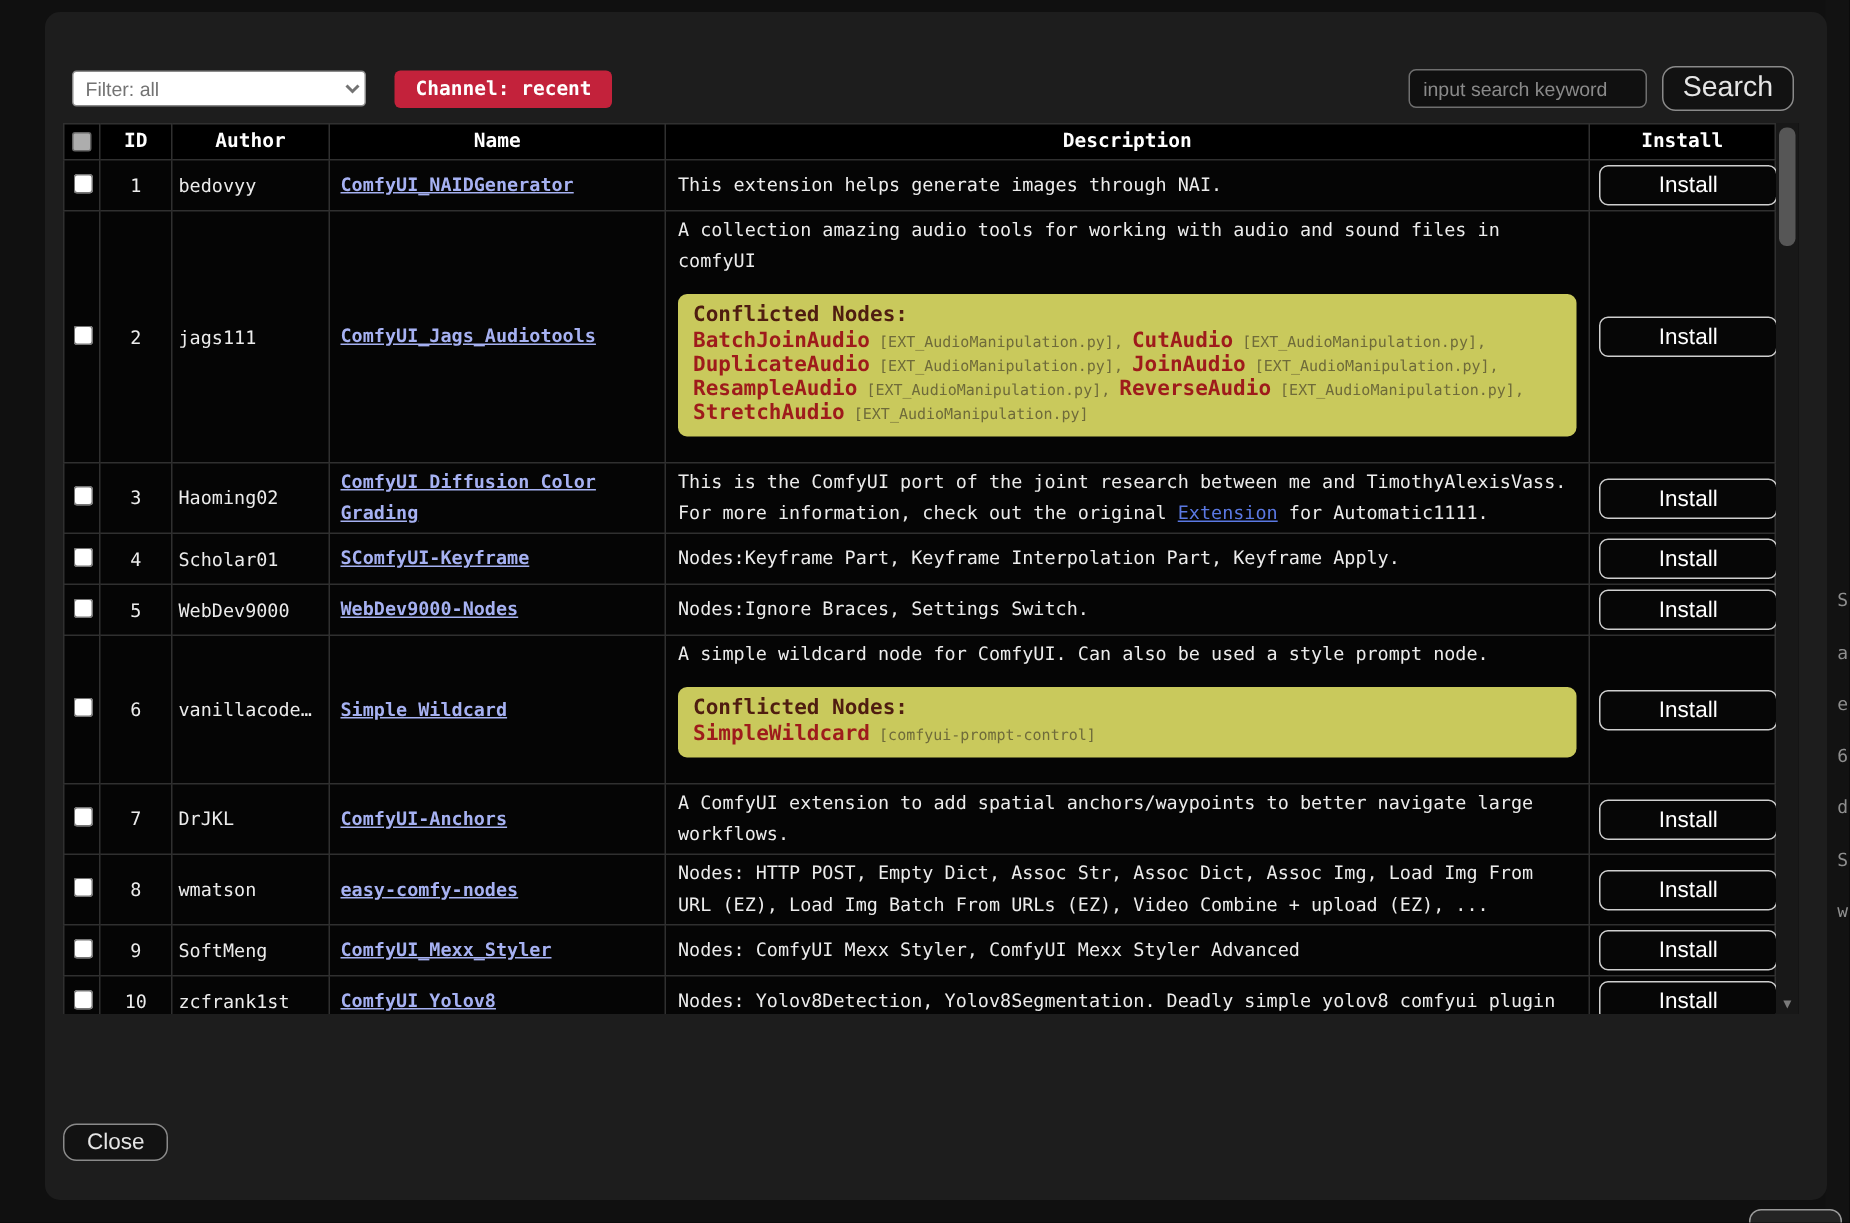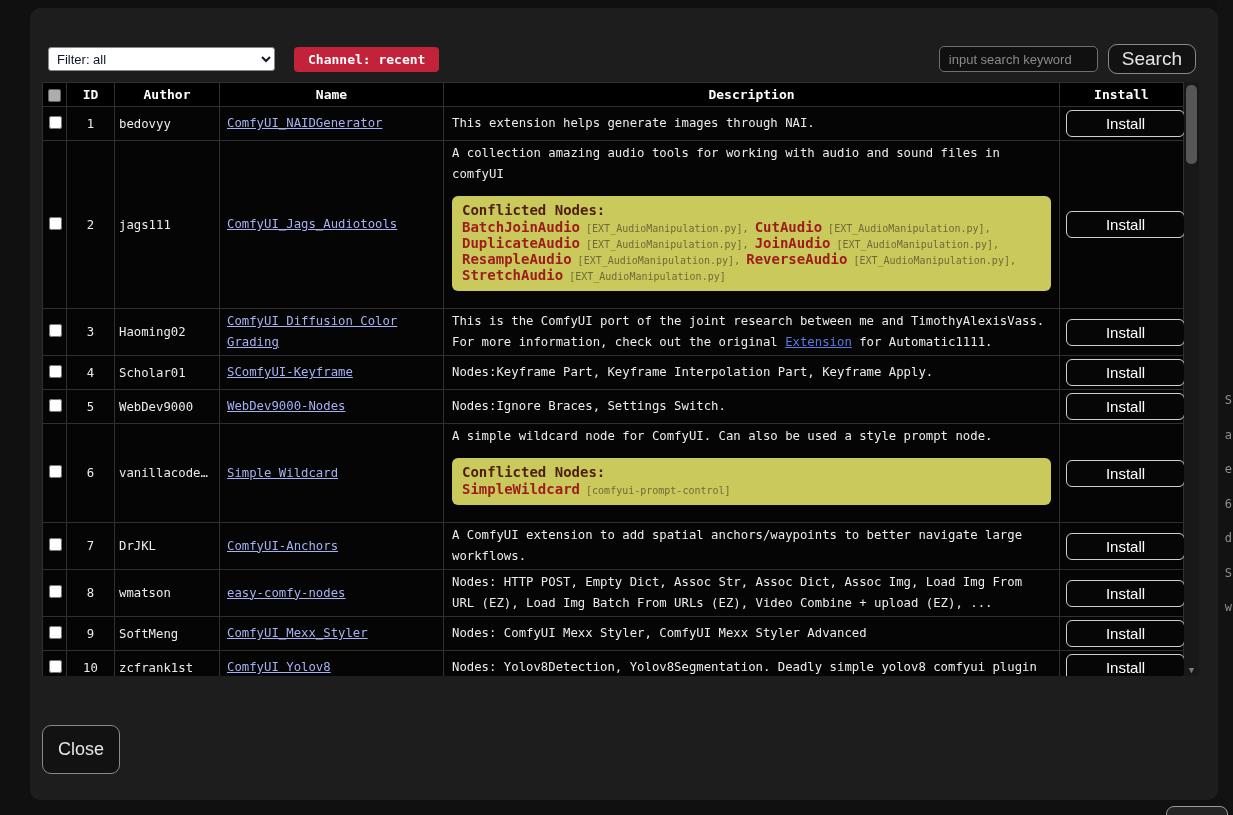--- a/index.html
+++ b/index.html
@@ -24,23 +24,23 @@
     position: absolute; left: 30px; top: 8px; width: 1188px; height: 792px;
     background: #1d1d1d; border-radius: 10px;
   }
 
   
   .toolbar {
     position: absolute; left: 18px; right: 22px; top: 36px; height: 30px;
     display: flex; align-items: center;
   }
   .filter-select {
-    width: 227px; height: 24px;
+    width: 196px; height: 24px;
     font: 13px "Liberation Sans", sans-serif;
-    background: #ffffff; color: #0f172a; border: 1px solid #8a8a8a; border-radius: 3px;
+    background: #ffffff; color: #737373; border: 1px solid #8a8a8a; border-radius: 3px;
     padding: 0 4px;
   }
   .channel-badge {
     margin-left: 19px;
     background: var(--accent-badge, #c3223b);
     color: #fff; font-weight: bold; font-size: 13px; line-height: 1;
     padding: 6px 14px; border-radius: 4px;
     font-family: "DejaVu Sans Mono", monospace;
   }
   .search-input {
@@ -48,21 +48,21 @@
     background: #101010; border: 1px solid #6f6f6f; border-radius: 5px;
     color: #ccc; padding: 0 9px;
     font: 13px "Liberation Sans", sans-serif;
   }
   .search-input::placeholder { color: #8a8a8a; }
   .btn {
     background: #121212; border: 1px solid #8a8a8a; border-radius: 9px;
     color: #e5e5e5; font-family: "Liberation Sans", sans-serif; cursor: pointer;
   }
   .search-button { margin-left: 10px; font-size: 19px; padding: 3px 13px; }
-  .close-button { position: absolute; left: 12px; bottom: 26px; font-size: 18px; padding: 13px 15px; }
+  .close-button { position: absolute; left: 12px; bottom: 26px; font-size: 15px; padding: 3px 15px; }
 
   
   .table-wrap {
     position: absolute; left: 12px; top: 74px; width: 1157px; height: 594px;
     background: #0a0a0a; overflow: hidden;
   }
   table {
     table-layout: fixed; border-collapse: collapse;
     width: 1141px; background: #050505;
   }
@@ -74,21 +74,21 @@
   }
   td {
     color: #ececec; font-size: 12.3px; vertical-align: middle;
     padding: 2px 6px; height: 34px;
     font-family: "DejaVu Sans Mono", monospace;
   }
   .cell-check, .cell-id { text-align: center; }
   .cell-author { white-space: nowrap; overflow: hidden; padding-left: 4px; padding-right: 20px; }
   .cell-name { padding-left: 7px; padding-right: 7px; line-height: 21px; }
   .name-link {
-    color: var(--name-link, #a6b1f2); font-weight: normal;
+    color: var(--name-link, #a6b1f2); font-weight: bold;
     text-decoration: underline; cursor: pointer;
   }
   .cell-desc { padding-left: 8px; padding-right: 8px; line-height: 21px; }
   .desc-link { color: var(--desc-link, #5b79e3); cursor: pointer; }
 
   .conflict {
     background: var(--conflict-bg, #c9c95c);
     border-radius: 6px; padding: 7px 10px; margin: 11px 0 15px;
     line-height: 15px;
   }

